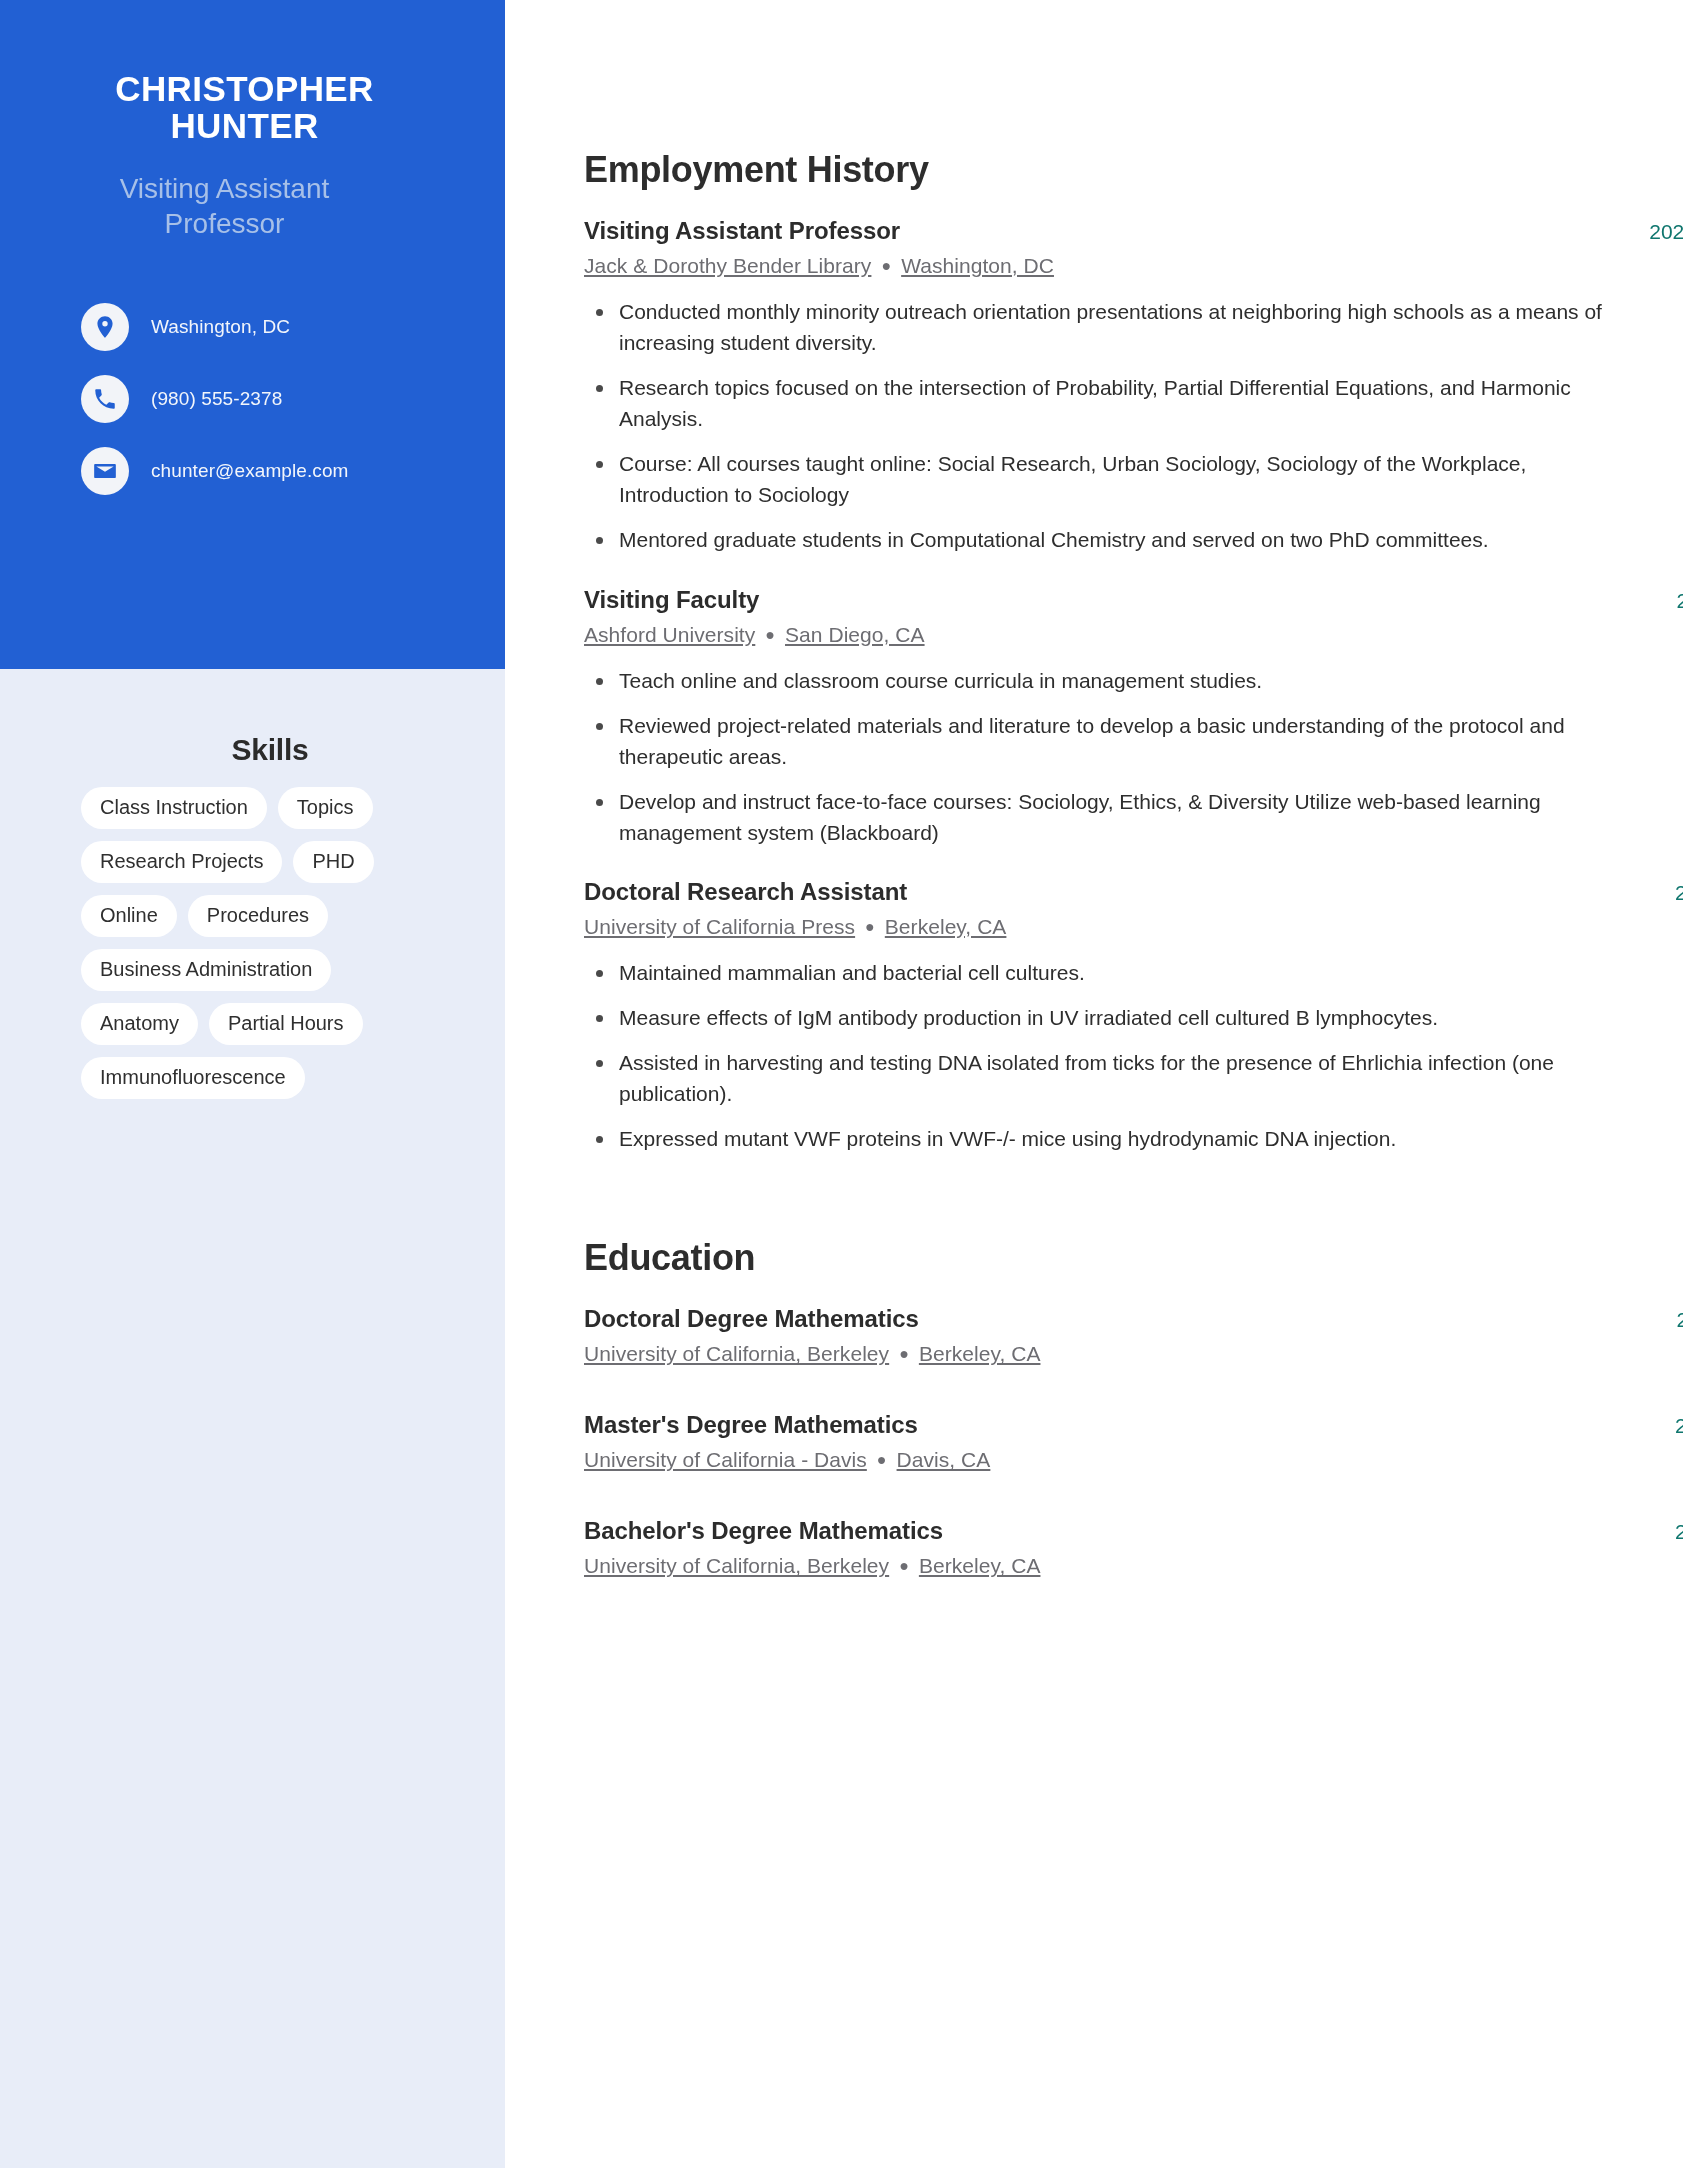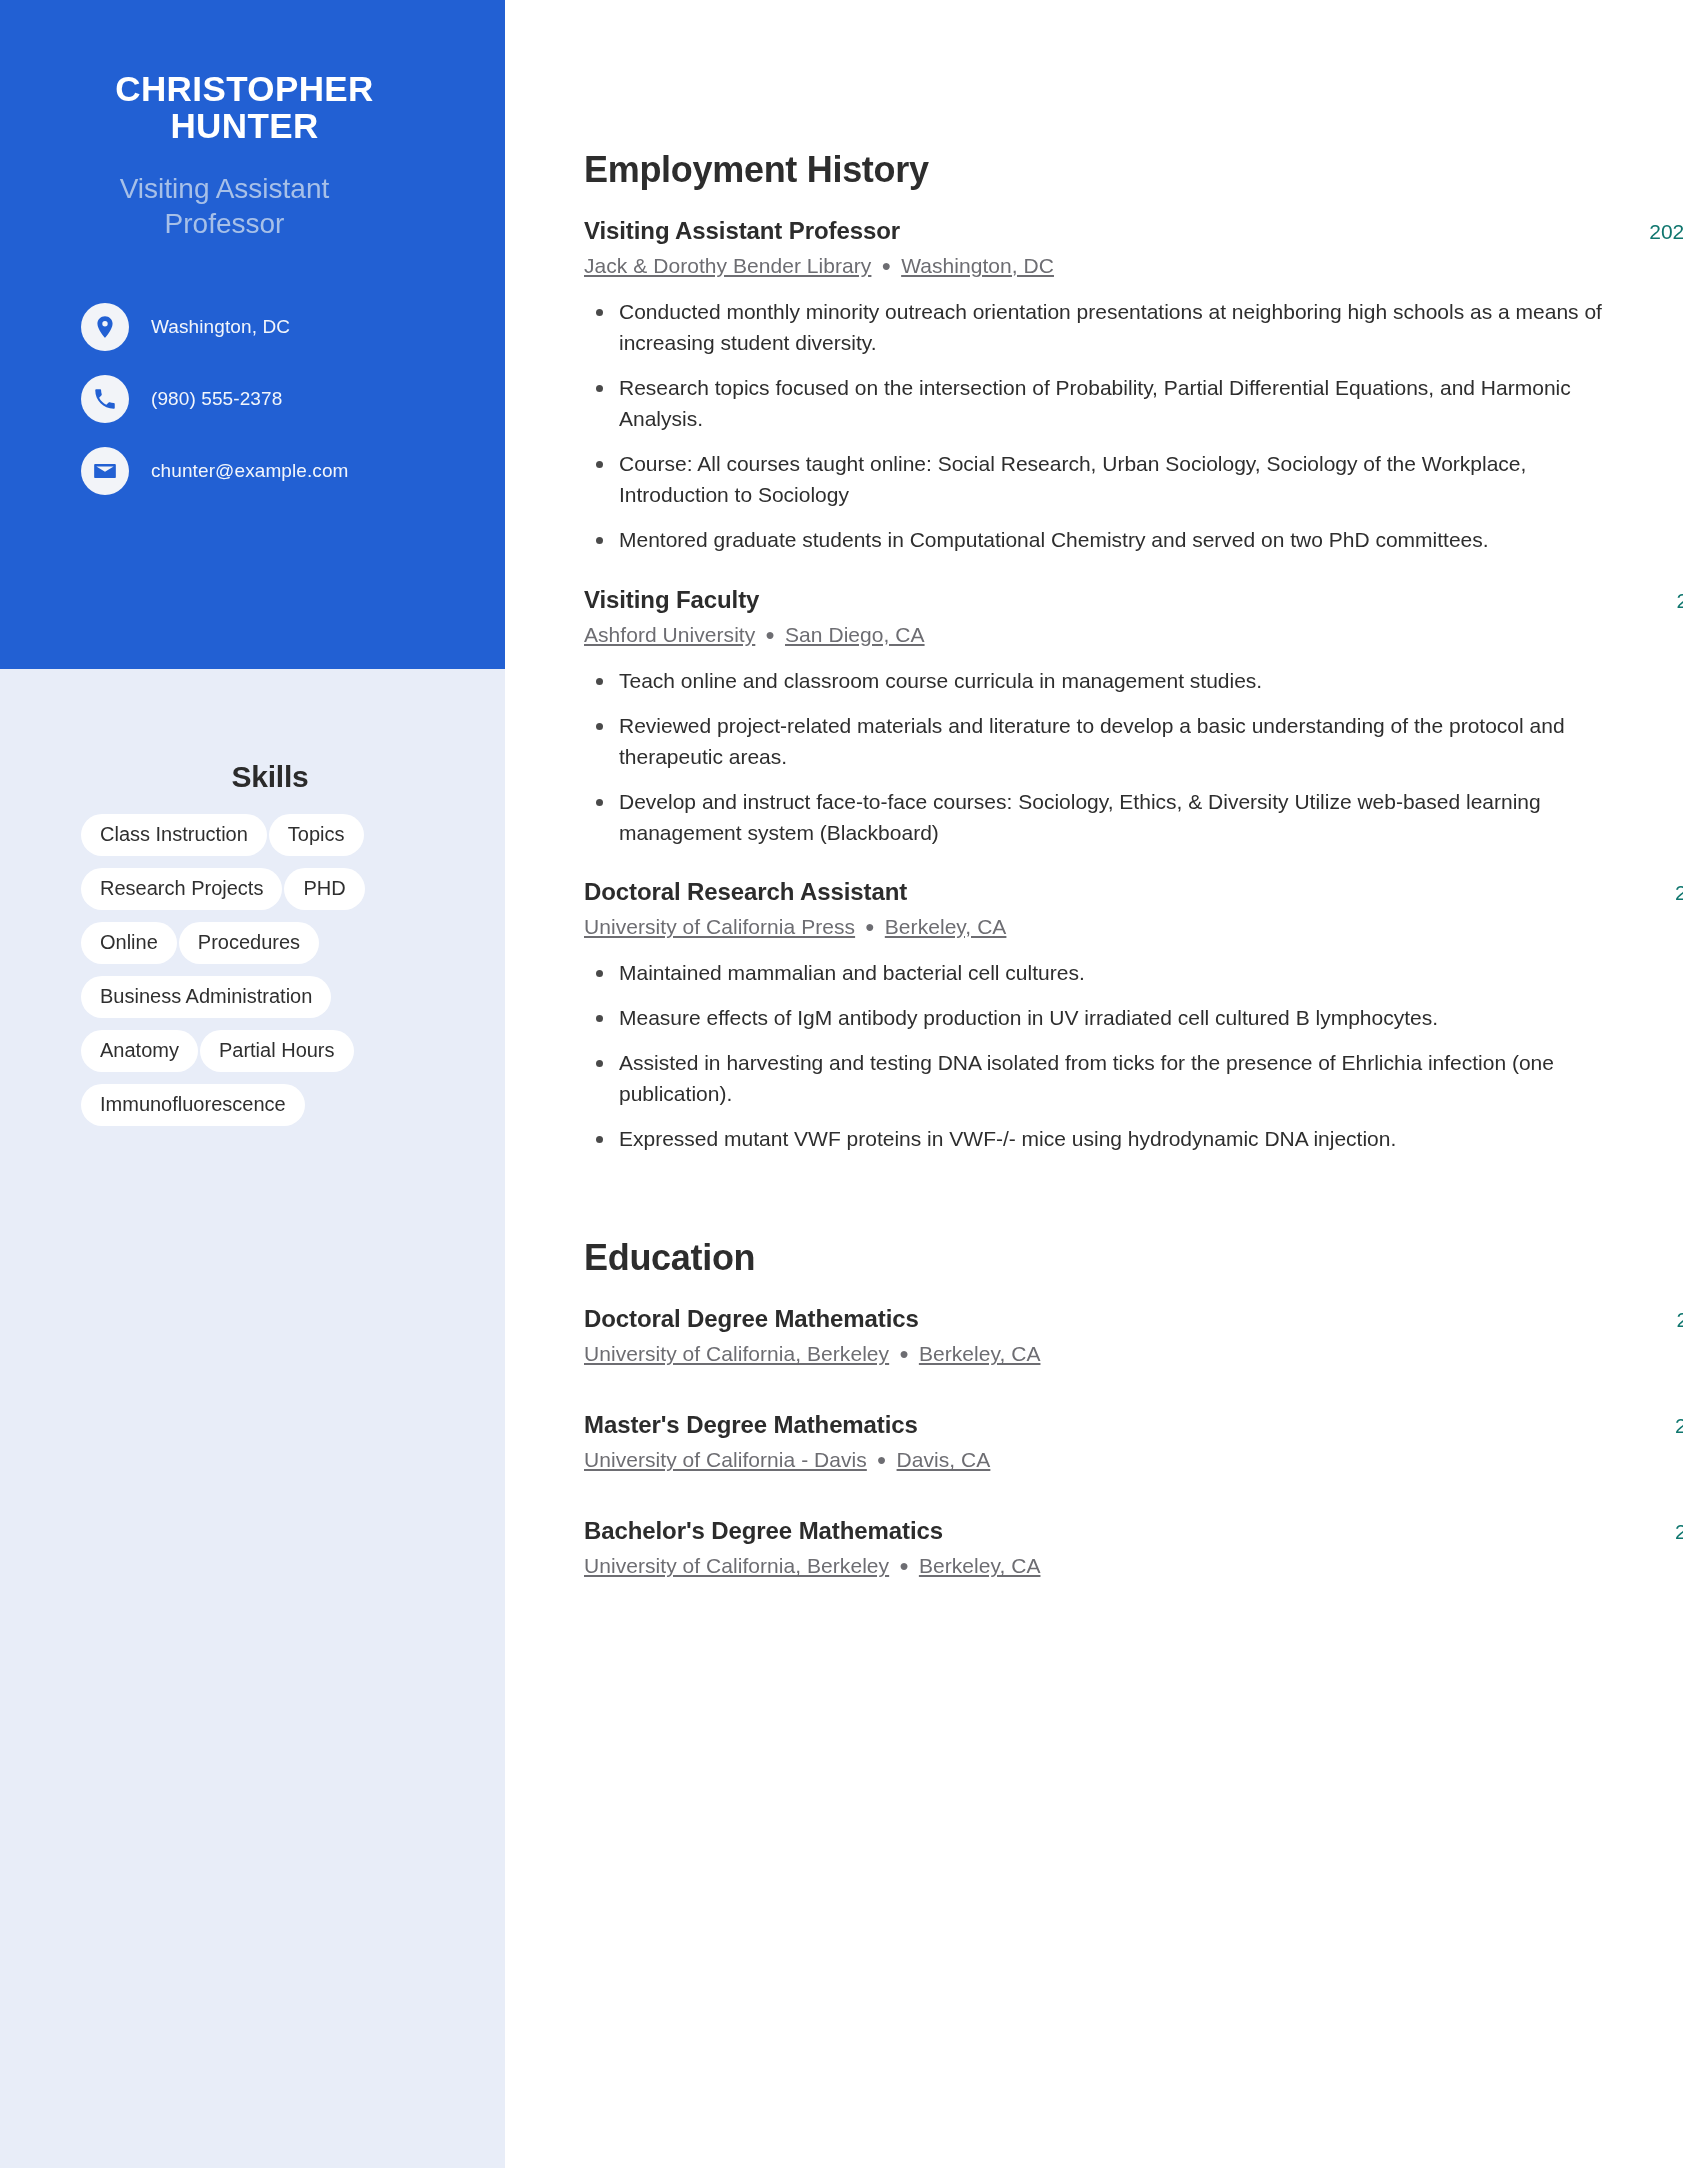--- a/index.html
+++ b/index.html
@@ -88,34 +88,34 @@
     letter-spacing: 0.1px;
     white-space: nowrap;
   }
 
   
   .skills-block {
     position: absolute;
     left: 0;
     top: 669px;
     width: 505px;
-    padding: 91px 46px 0 81px;
+    padding: 64px 46px 0 81px;
     box-sizing: border-box;
   }
   .skills-title {
     font-size: 30px;
     font-weight: bold;
     color: #2B2B2B;
     letter-spacing: -0.2px;
     margin: 0 0 20px 0;
   }
   .skills-tags {
     display: flex;
     flex-wrap: wrap;
-    gap: 12px 2px;
+    gap: 12px 11px;
     max-width: 317px;
   }
   .skill-tag {
     background: #ffffff;
     border-radius: 989px;
     padding: 8px 19px 10px 19px;
     font-size: 20px;
     color: #2F2F2F;
     line-height: 1.2;
     white-space: nowrap;

